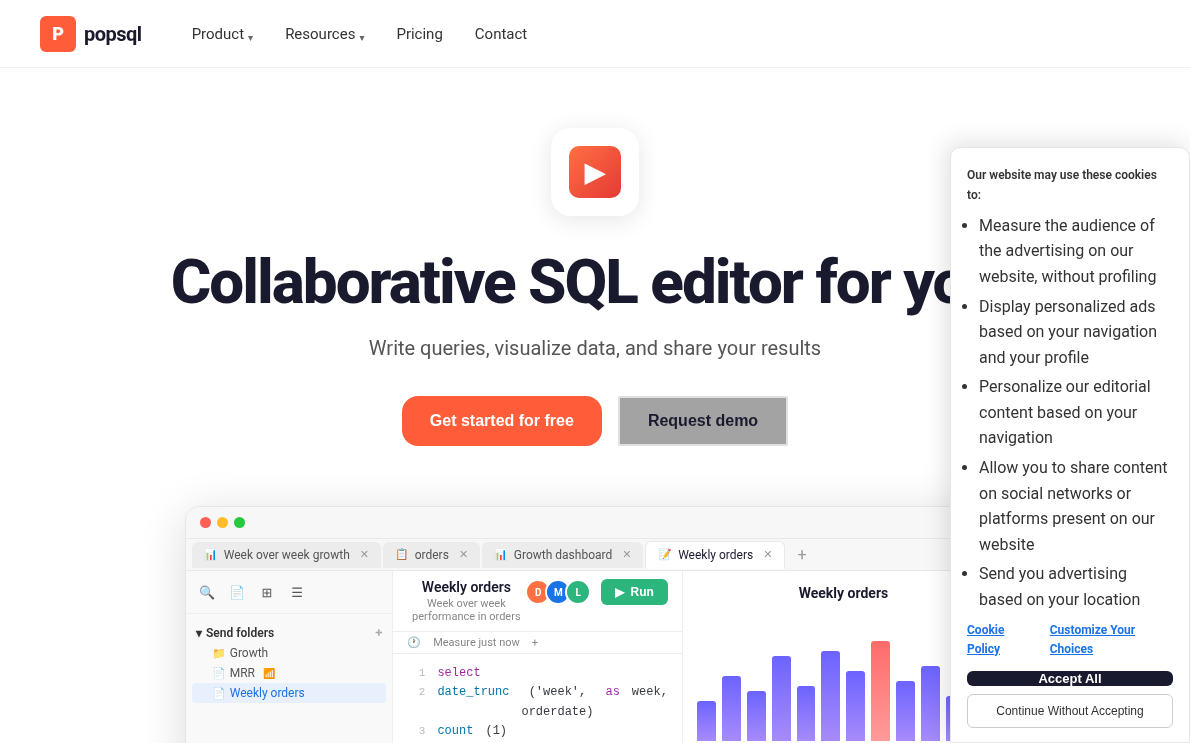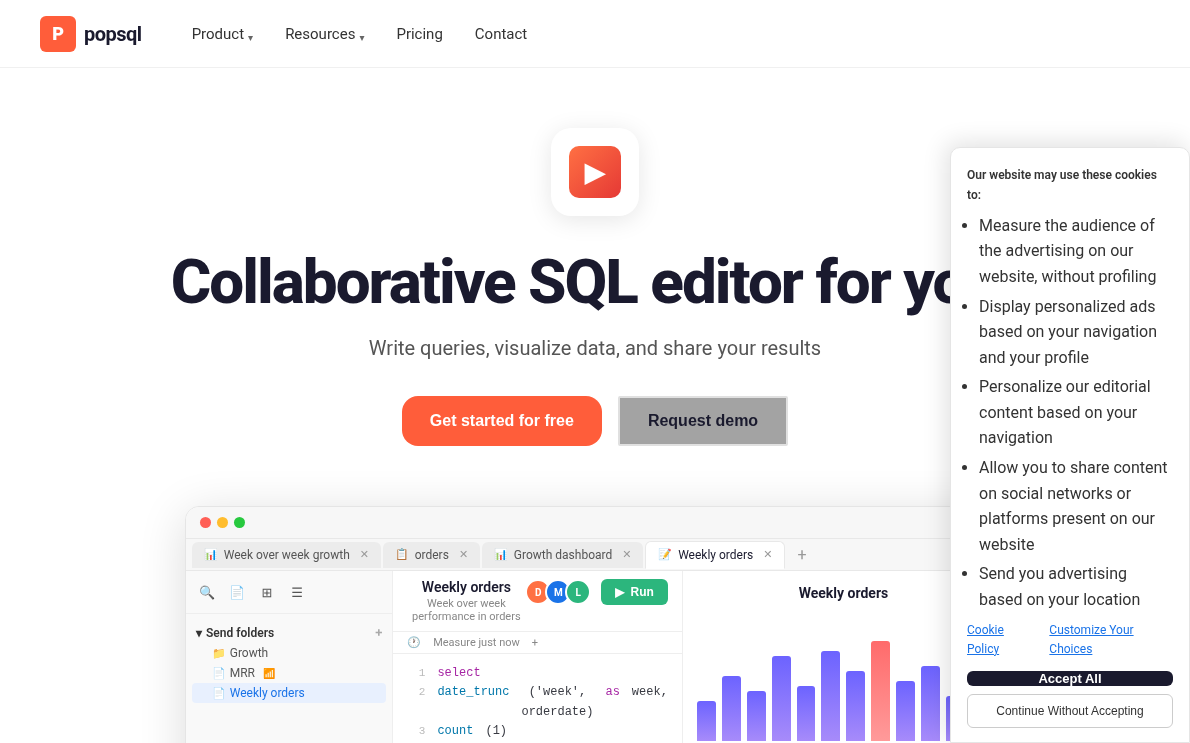--- a/index.html
+++ b/index.html
@@ -317,21 +317,21 @@
       z-index: 999;
       padding: 18px 16px 14px;
       font-size: 12.5px;
       color: #333;
       line-height: 1.6;
     }
     .cookie-text { margin-bottom: 12px; font-size: 12px; color: #444; line-height: 1.55; }
     .cookie-list { margin: 8px 0 8px 12px; }
     .cookie-list li { margin-bottom: 4px; font-size: 16px; }
     .cookie-links { display: flex; gap: 14px; margin-bottom: 12px; }
-    .cookie-link { font-size: 12px; color: #1a73e8; text-decoration: underline; cursor: pointer; }
+    .cookie-link { font-size: 12px; color: #1a73e8; text-decoration: underline; cursor: pointer; font-weight: bold; }
     .cookie-btns { display: flex; flex-direction: column; gap: 8px; }
     .btn-accept {
       background: #1a1a2e;
       color: #fff;
       border: none;
       border-radius: 6px;
       font-size: 13px;
       font-weight: 600;
       cursor: pointer;
       width: 100%;

